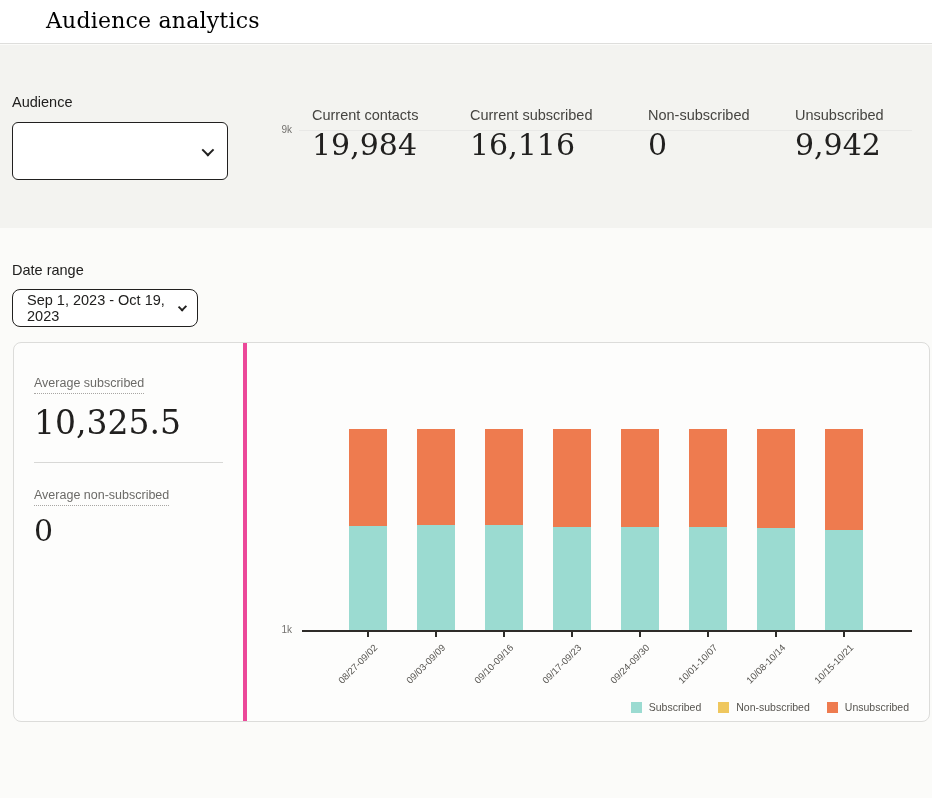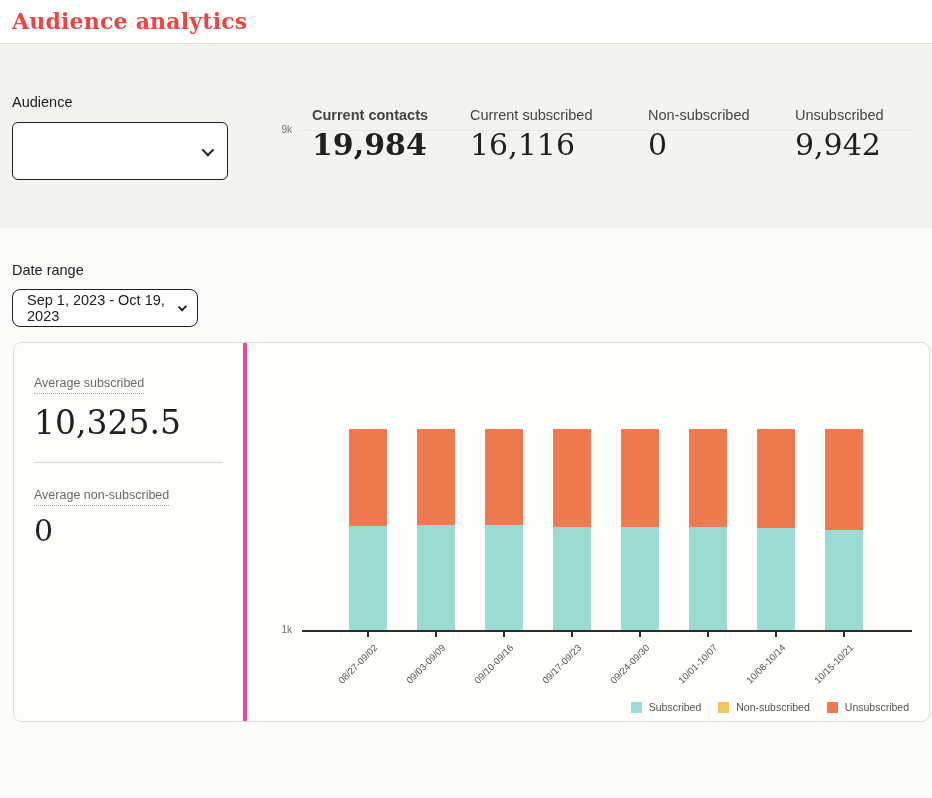--- a/index.html
+++ b/index.html
@@ -1,33 +1,33 @@
 <!DOCTYPE html>
 <html><head>
 <meta charset="utf-8">
 <style>
   * { margin:0; padding:0; box-sizing:border-box; }
   html,body { width:932px; height:798px; overflow:hidden; }
   body { background:#FBFBF9; font-family:"Liberation Sans", sans-serif; color:#21201F; }
 
   
   .header { background:#FFFFFF; height:44px; border-bottom:1px solid #DEDEDC; padding:8px 12px 0 12px; }
-  .page-title { font-family:"DejaVu Serif", serif; font-size:22px; font-weight:700; color:#ef4444; letter-spacing:.2px; }
+  .page-title { font-family:"DejaVu Serif", serif; font-size:22px; font-weight:400; color:#000000; letter-spacing:.2px;margin-left:34px; }
 
   
   .band { position:relative; margin-top:1px; height:183px; background:#F3F3F0; }
   .band-label { position:absolute; left:12px; top:49px; font-size:14.5px; color:#21201F; }
   .audience-select { position:absolute; left:12px; top:77px; width:216px; height:58px;
     background:#FFFFFF; border:1.5px solid #21201F; border-radius:6px; cursor:pointer;
     display:flex; align-items:center; justify-content:flex-end; padding-right:16px; }
   .chev { width:9px; height:9px; border-right:2px solid #21201F; border-bottom:2px solid #21201F;
     transform:rotate(45deg) translateY(-2px); display:inline-block; }
   .stats { position:absolute; left:312px; top:60px; display:flex; }
   .stat { flex:0 0 auto; }
-  .stat:nth-child(1){ width:158px;font-weight:bold; } .stat:nth-child(2){ width:178px; }
+  .stat:nth-child(1){ width:158px; } .stat:nth-child(2){ width:178px; }
   .stat:nth-child(3){ width:147px; } .stat:nth-child(4){ width:140px; }
   .stat-label { font-size:14.5px; color:#454440; line-height:20px; }
   .stat-value { font-family:"DejaVu Serif", serif; font-size:30px; color:#21201F; line-height:40px; }
 
   
   .main { padding:0 12px; }
   .dr-label { margin-top:34px; font-size:14.5px; color:#21201F; }
   .dr-button { margin-top:11px; width:186px; height:38px; background:#FFFFFF;
     border:1px solid #21201F; border-radius:8px; display:flex; align-items:center;
     justify-content:space-between; padding:0 13px 0 14px; cursor:pointer; font-size:14.5px; color:#21201F; }

